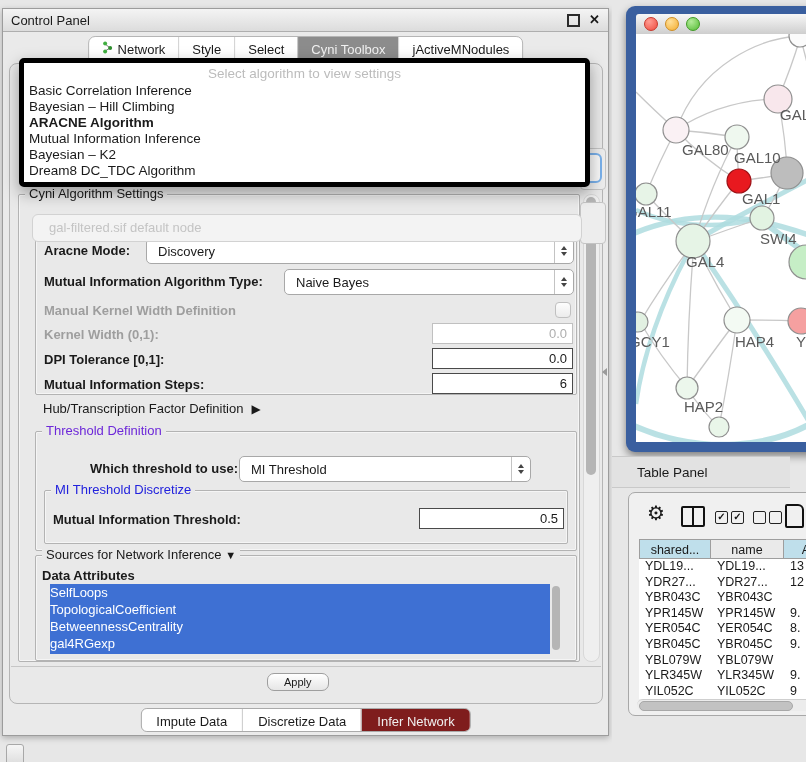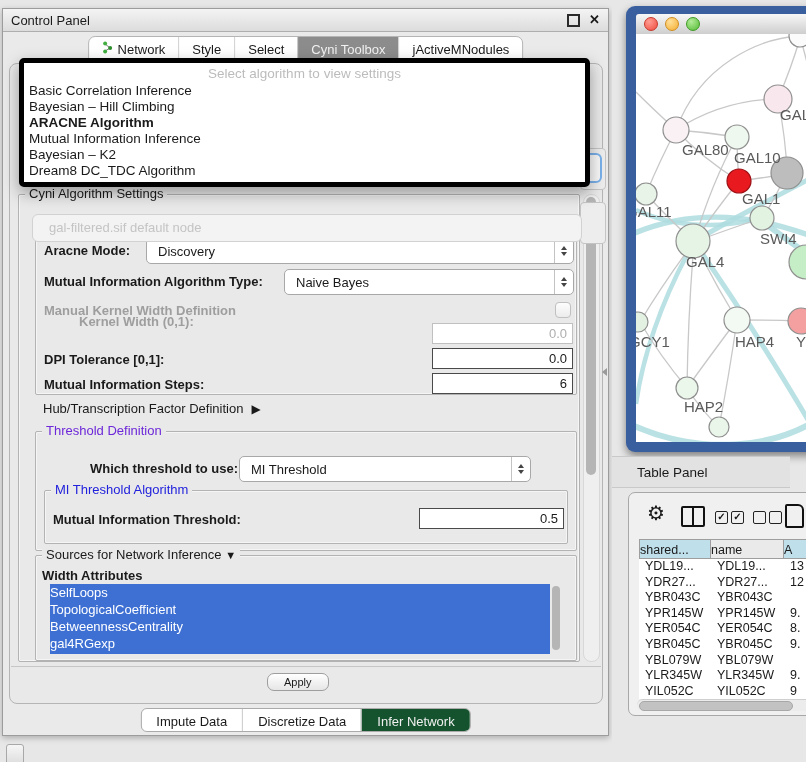--- a/index.html
+++ b/index.html
@@ -57,21 +57,21 @@
   .attr-item{color:#fff;font-size:13px;height:17px;line-height:17px;white-space:nowrap;}
   .vtrack{background:#efefef;border:1px solid #d8d8d8;border-radius:8px;}
   .vthumb{background:#b5b5b5;border-radius:6px;}
   
   #apply-btn{font-size:11px;padding:2px 16px;border:1px solid #9e9e9e;border-radius:7px;
              background:linear-gradient(#ffffff,#e6e6e6);}
   #bottom-tabs{top:699px;left:50%;transform:translateX(-50%);display:flex;border:1px solid #aaa;
                border-radius:6px;overflow:hidden;background:#fff;height:22px;}
   .btab{font-size:13px;padding:12px 15px;display:flex;align-items:center;border-left:1px solid #c9c9c9;white-space:nowrap;}
   .btab:first-child{border-left:none;}
-  .btab.sel{background:#14532d;color:#f0f0f0;}
+  .btab.sel{background:#7f1d1d;color:#f0f0f0;}
   
   #right-col{left:612px;top:0;width:194px;height:762px;overflow:hidden;background:#e7e7e7;}
   #net-frame{left:14px;top:6px;width:200px;height:446px;background:#3a5f9f;border-radius:9px;
              box-shadow:0 4px 9px rgba(0,0,0,.45);}
   #net-titlebar{left:10px;top:8px;width:190px;height:20px;background:linear-gradient(#f7f7f7,#cecece);
                 border-radius:3px 3px 0 0;display:flex;align-items:center;padding-left:8px;gap:7px;}
   .light{width:12px;height:12px;border-radius:50%;}
   .light.red{background:radial-gradient(circle at 35% 30%,#ff9d93,#ef4b3e);border:1px solid #c6372c;}
   .light.yellow{background:radial-gradient(circle at 35% 30%,#ffe09a,#f4ad2f);border:1px solid #cf8e22;}
   .light.green{background:radial-gradient(circle at 35% 30%,#b4eb9a,#54bc34);border:1px solid #3f9a24;}
@@ -83,21 +83,21 @@
   #table-win{left:16px;top:492px;width:200px;height:222px;background:#f0f0f0;border:1px solid #a8a8a8;border-radius:7px;}
   .tb-icon{position:absolute;color:#1a1a1a;}
   .gear{font-size:20px;top:8px;left:18px;}
   .pane-icon{top:13px;left:52px;width:20px;height:17px;border:2px solid #111;border-radius:2px;}
   .pane-icon i{position:absolute;left:9px;top:0;width:2px;height:17px;background:#111;display:block;}
   .cb-pair{top:18px;display:flex;gap:3px;}
   .cb{width:11px;height:11px;border:1.6px solid #222;border-radius:2px;font-size:10px;line-height:10px;
       font-weight:bold;text-align:center;color:#111;}
   .doc-icon{top:11px;left:156px;width:15px;height:20px;border:2px solid #111;border-radius:2px 6px 2px 2px;}
   #tbl{left:10px;top:46px;width:190px;}
-  .hcell{position:absolute;top:0;height:20px;line-height:20px;font-size:12.5px;text-align:left;
+  .hcell{position:absolute;top:0;height:20px;line-height:20px;font-size:12.5px;text-align:center;
          border:1px solid #9e9e9e;border-left:none;box-sizing:border-box;}
   .hcell.first{border-left:1px solid #9e9e9e;}
   .hcell.blue{background:#bfdfeb;}
   .hcell.gray{background:#eaeaea;}
   .trow{position:absolute;left:0;width:190px;height:15.6px;background:#fff;}
   .tcell{position:absolute;top:0;height:15.6px;line-height:15.6px;font-size:12.5px;padding-left:6px;
          box-sizing:border-box;white-space:nowrap;overflow:hidden;}
   #hscroll{left:8px;top:206px;width:182px;height:11px;background:#ececec;border-top:1px solid #cfcfcf;border-radius:6px;}
   #hthumb{left:2px;top:1px;width:152px;height:8px;background:#c2c2c2;border:1px solid #a8a8a8;border-radius:5px;}
   
@@ -172,21 +172,21 @@
             <span class="txt">Naive Bayes</span>
             <span class="spin">
                 <i class="up"></i>
                 <i class="dn"></i>
               </span>
           </div>
 
           <div class="lbl dis abs" style="left:8px;top:79px;">Manual Kernel Width Definition</div>
           <div class="checkbox abs" style="left:519px;top:78px;"></div>
 
-          <div class="lbl dis abs" style="left:8px;top:90px;margin-left:35px;">Kernel Width (0,1):</div>
+          <div class="lbl dis abs" style="left:8px;top:103px;">Kernel Width (0,1):</div>
           <div class="field dis abs" style="left:396px;top:99px;width:134px;">0.0</div>
 
           <div class="lbl abs" style="left:8px;top:128px;">DPI Tolerance [0,1]:</div>
           <div class="field abs" style="left:396px;top:124px;width:134px;">0.0</div>
 
           <div class="lbl abs" style="left:8px;top:153px;">Mutual Information Steps:</div>
           <div class="field abs" style="left:396px;top:149px;width:134px;">6</div>
         </div>
 
         <div class="abs" style="left:24px;top:206px;font-size:13px;display:flex;gap:8px;align-items:center;">
@@ -200,32 +200,32 @@
           <div class="lbl abs" style="left:54px;top:29px;">Which threshold to use:</div>
           <div class="combo abs" style="left:203px;top:24px;width:290px;">
             <span class="txt">MI Threshold</span>
             <span class="spin">
                 <i class="up"></i>
                 <i class="dn"></i>
               </span>
           </div>
 
           <div class="grp abs" style="left:8px;top:58px;width:522px;height:52px;">
-            <span class="grp-label blue">MI Threshold Algorithm</span>
+            <span class="grp-label blue">MI Threshold Discretize</span>
             <div class="lbl abs" style="left:8px;top:21px;">Mutual Information Threshold:</div>
             <div class="field abs" style="left:374px;top:17px;width:138px;">0.5</div>
           </div>
         </div>
 
         <div class="grp abs" style="left:16px;top:360px;width:540px;height:104px;">
           <span class="grp-label">
             <span>Sources for Network Inference</span>
             <span style="font-size:11px;">▼</span>
           </span>
-          <div class="lbl abs" style="left:6px;top:12px;">Width Attributes</div>
+          <div class="lbl abs" style="left:6px;top:12px;">Data Attributes</div>
           <div id="attr-list" class="abs" style="left:14px;top:28px;width:500px;height:70px;">
               <div class="attr-item">SelfLoops</div>
               <div class="attr-item">TopologicalCoefficient</div>
               <div class="attr-item">BetweennessCentrality</div>
               <div class="attr-item">gal4RGexp</div>
             </div>
           <div class="vthumb abs" style="left:516px;top:30px;width:8px;height:64px;"></div>
         </div>
       </div>
 

